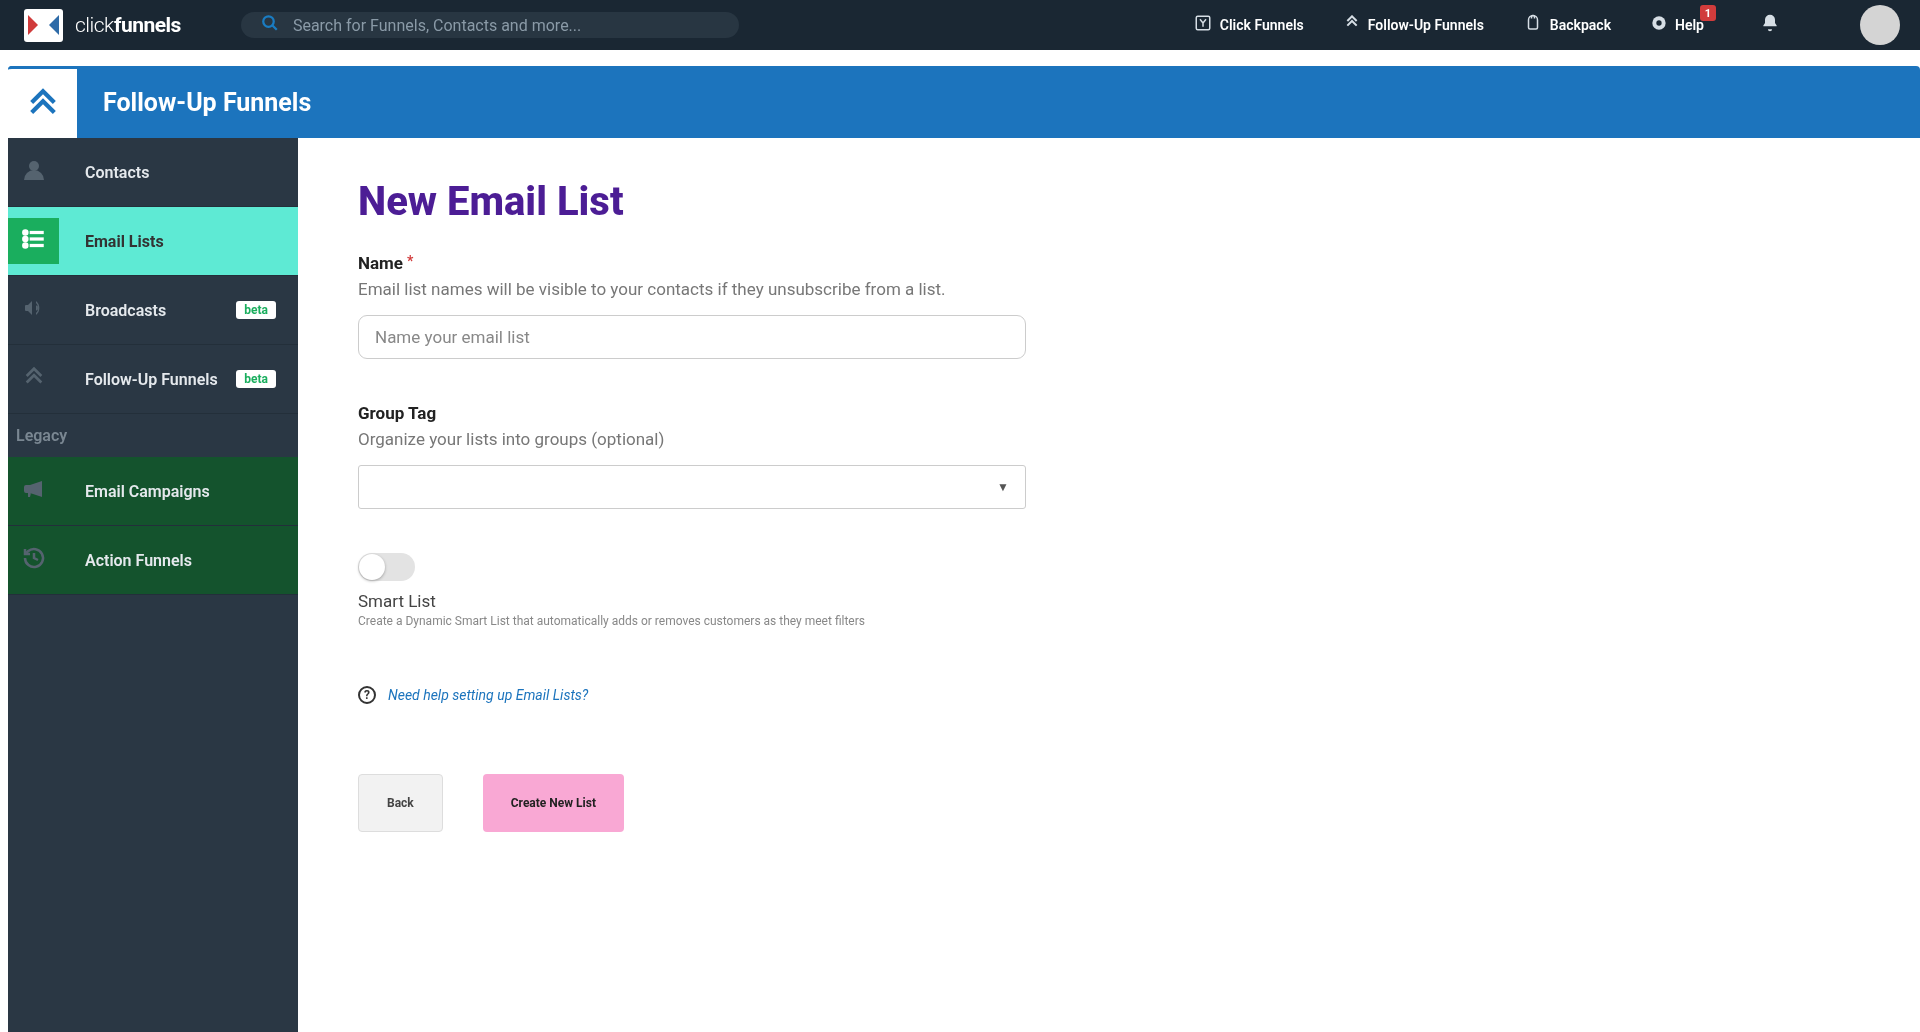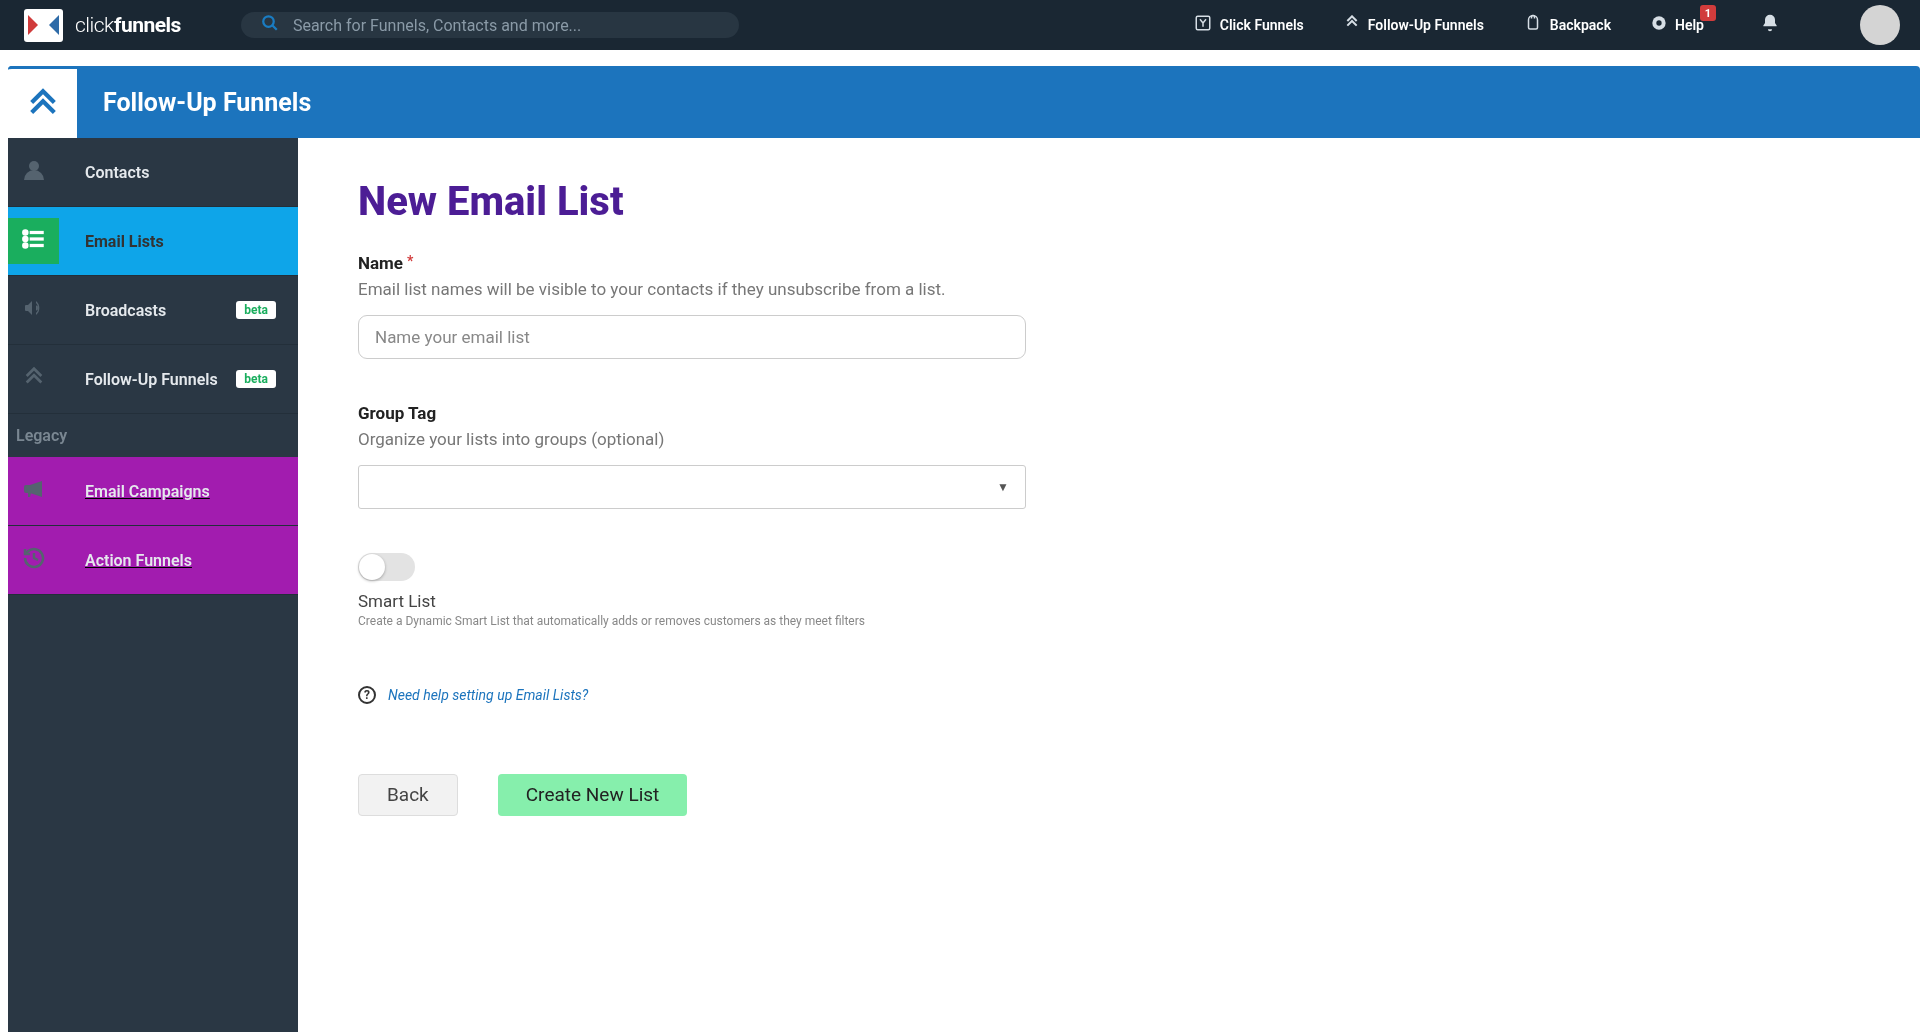--- a/index.html
+++ b/index.html
@@ -213,21 +213,21 @@
       display: flex;
       align-items: center;
       height: 69px;
       padding: 11px 18px;
       border-bottom: 1px solid #232f3a;
       cursor: pointer;
       position: relative;
     }
     
     .sidebar-item.active {
-      background: #0ea5e9;
+      background: #5eead4;
     }
     
     .sidebar-item.active .sidebar-label { color: #333; font-weight: 700; }
     
     .sidebar-icon-wrap {
       width: 51px;
       display: flex;
       justify-content: center;
       margin-left: -18px;
       margin-right: 8px;
@@ -270,22 +270,21 @@
     }
     
     .sidebar-section-label {
       padding: 12px 8px;
       color: #7a8792;
       font-size: 16px;
       font-weight: 600;
     }
     
     .sidebar-item.legacy {
-      background: #a21caf;
-      text-decoration: underline;
+      background: #14532d;
     }
     
     
     .main {
       flex: 1;
       padding: 40px 60px;
       background: #fff;
     }
     
     .page-title {
@@ -411,39 +410,39 @@
       cursor: pointer;
       font-style: italic;
     }
     
     .button-row {
       display: flex;
       gap: 40px;
     }
     
     .btn {
-      height: 42px;
+      height: 58px;
       padding: 0 28px;
       border-radius: 4px;
-      font-size: 19px;
-      font-weight: 400;
+      font-size: 12px;
+      font-weight: 700;
       cursor: pointer;
       border: none;
       display: flex;
       align-items: center;
     }
     
     .btn-back {
       background: #f2f2f2;
       color: #444;
       border: 1px solid #ddd;
     }
     
     .btn-create {
-      background: #86efac;
+      background: #f9a8d4;
       color: #222;
     }
   </style>
 </head>
 <body>
 
 <div class="topbar">
   <div class="logo-box">
     <div class="logo-inner"></div>
   </div>

